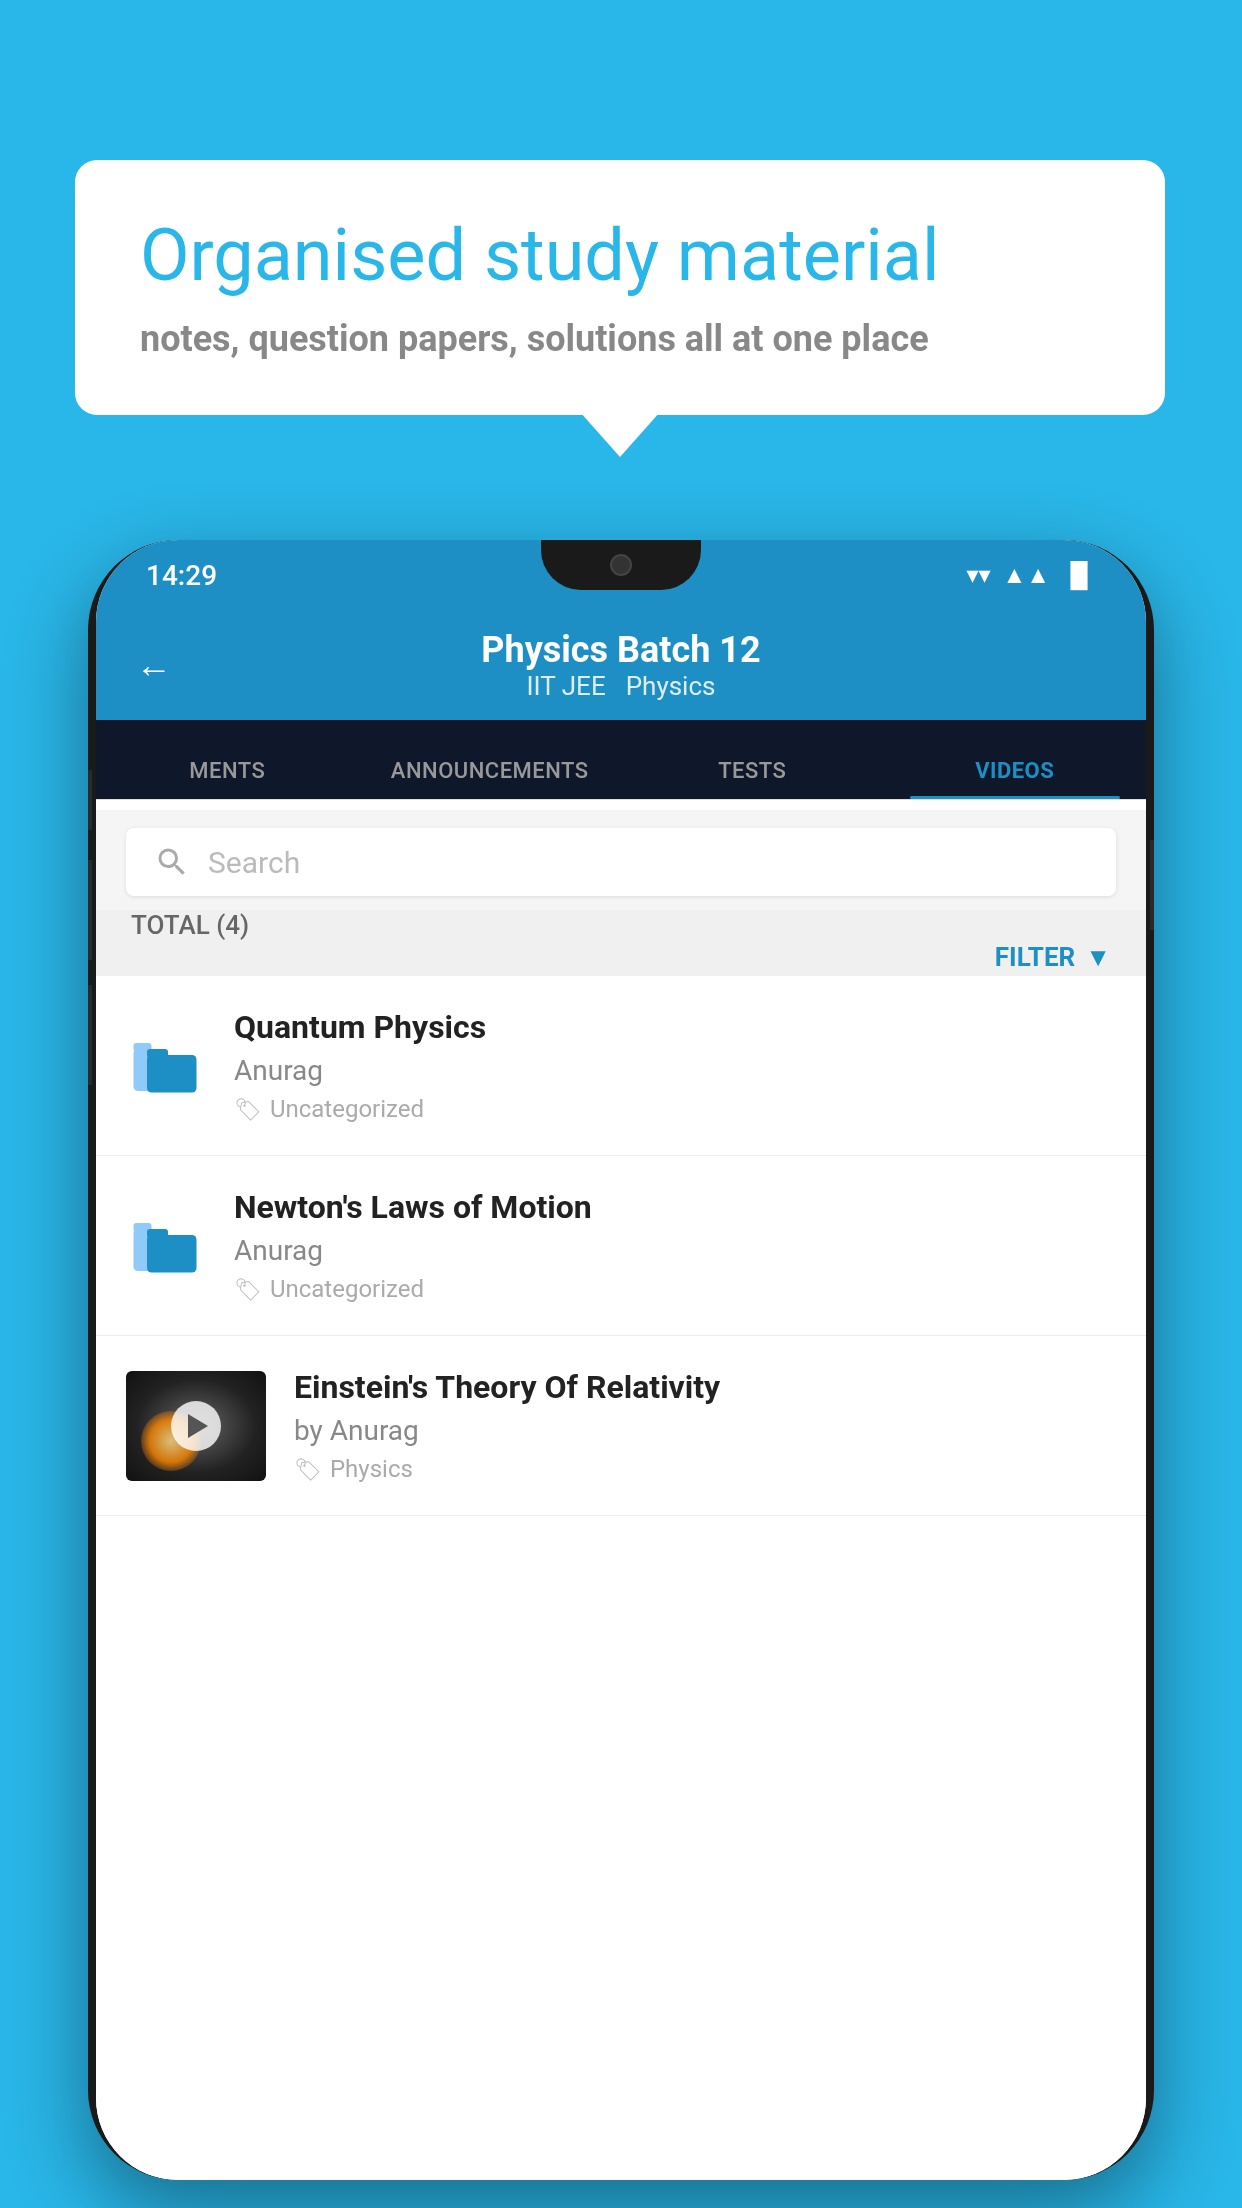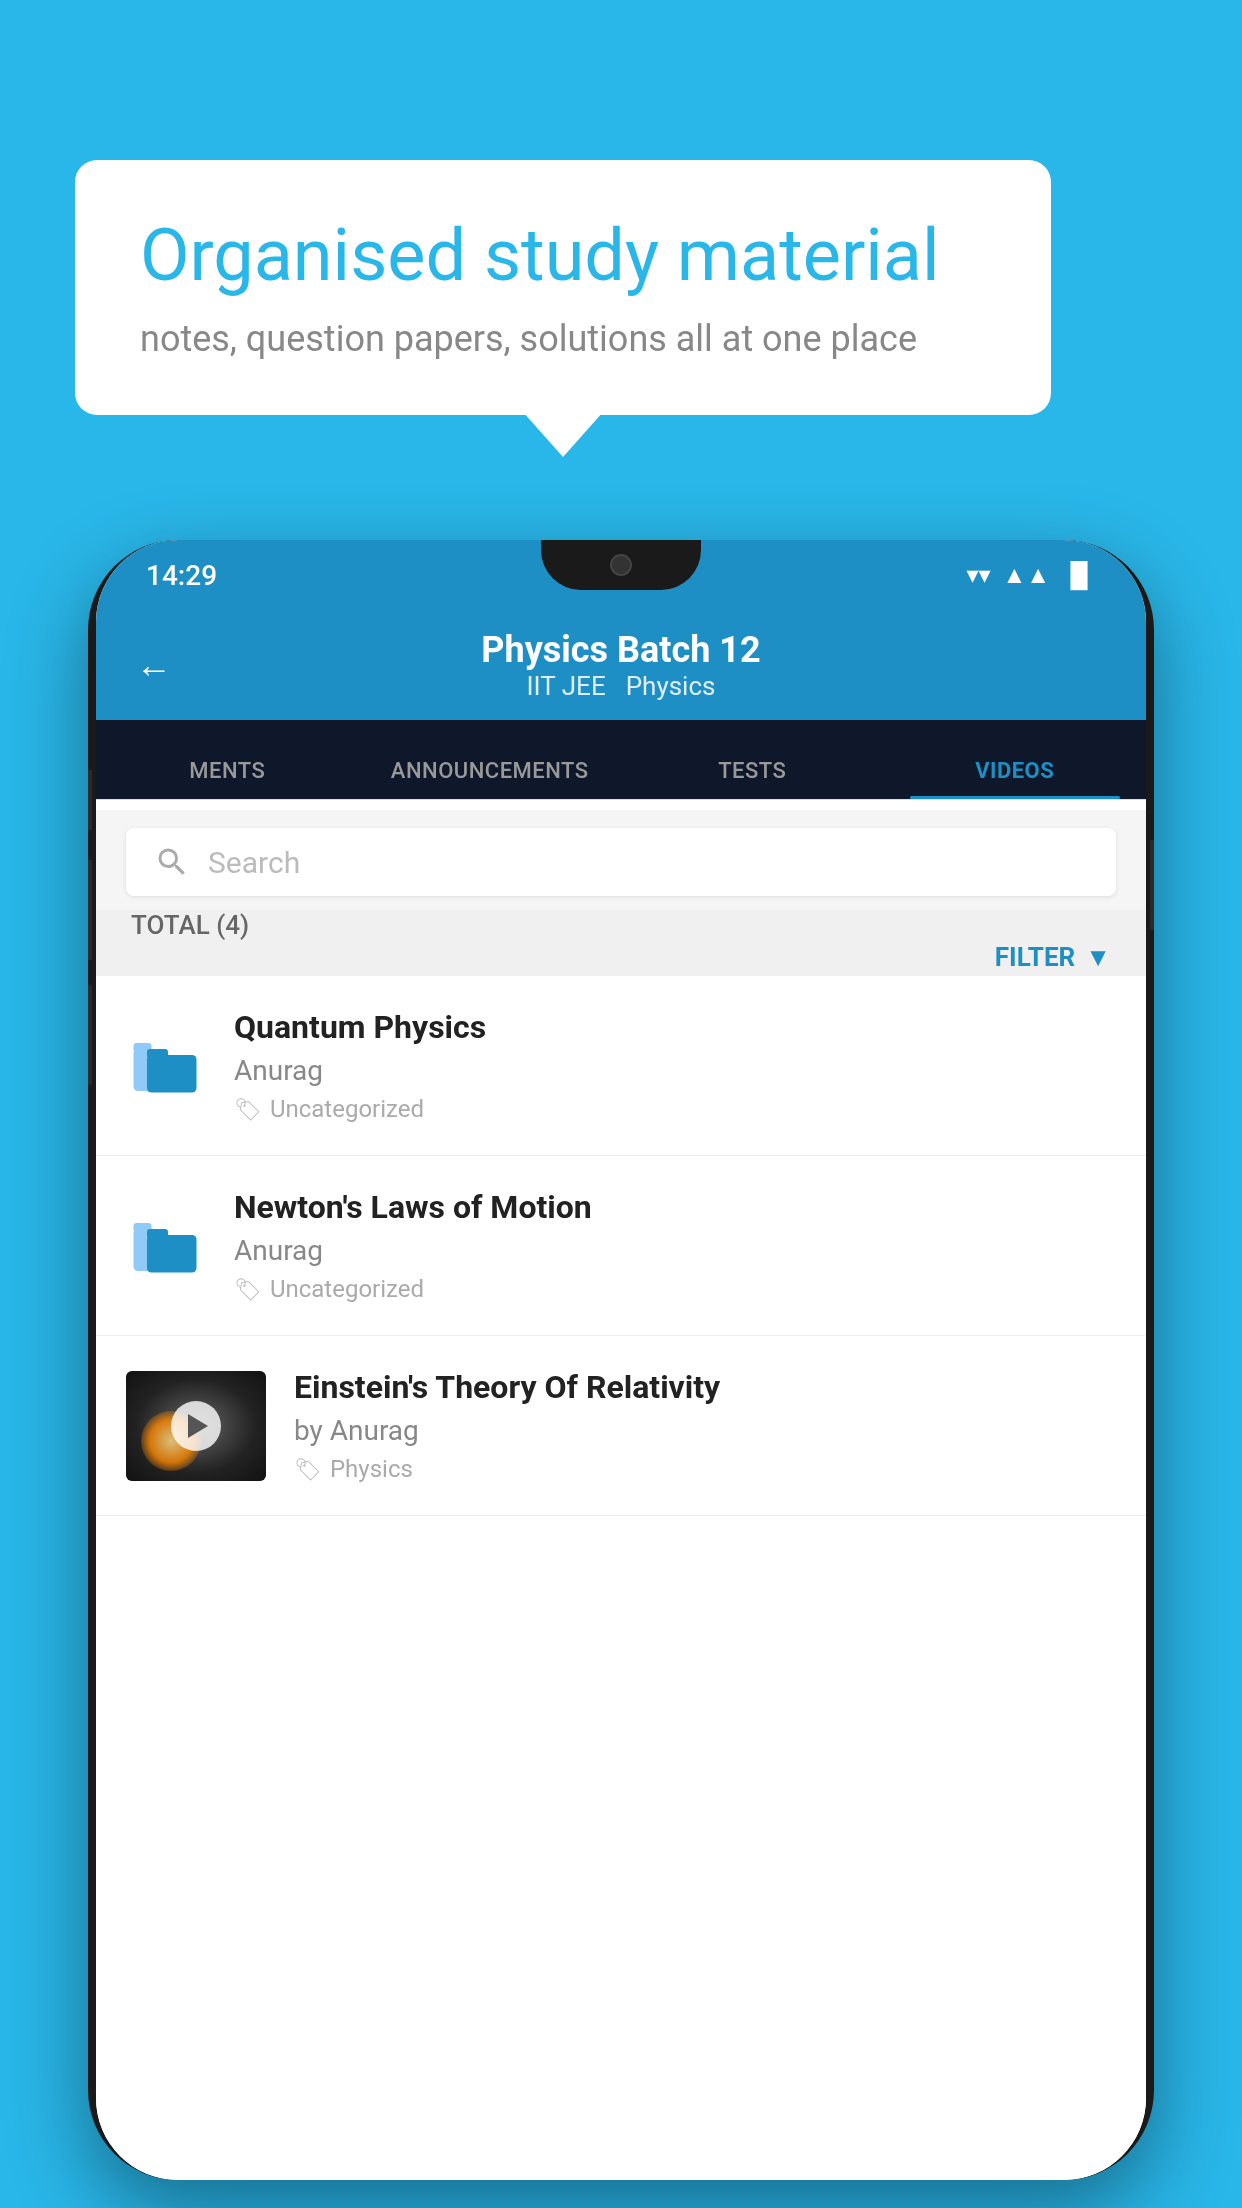--- a/index.html
+++ b/index.html
@@ -12,21 +12,21 @@
       font-family: 'Roboto', Arial, sans-serif;
       overflow: hidden;
       position: relative;
     }
 
     
     .speech-bubble-container {
       position: absolute;
       top: 160px;
       left: 75px;
-      width: 976px;
+      width: 1090px;
     }
 
     .speech-bubble {
       background: white;
       border-radius: 22px;
       padding: 55px 65px;
       position: relative;
     }
 
     .speech-bubble::after {
@@ -46,21 +46,21 @@
       font-size: 72px;
       color: #29B6E8;
       font-weight: 400;
       line-height: 1.15;
       margin-bottom: 20px;
     }
 
     .speech-bubble p {
       font-size: 36px;
       color: #888;
-      font-weight: 400;
+      font-weight: 700;
     }
 
     
     .phone-frame {
       position: absolute;
       top: 540px;
       left: 88px;
       width: 1066px;
       height: 1640px;
       background: #1a1a1a;

